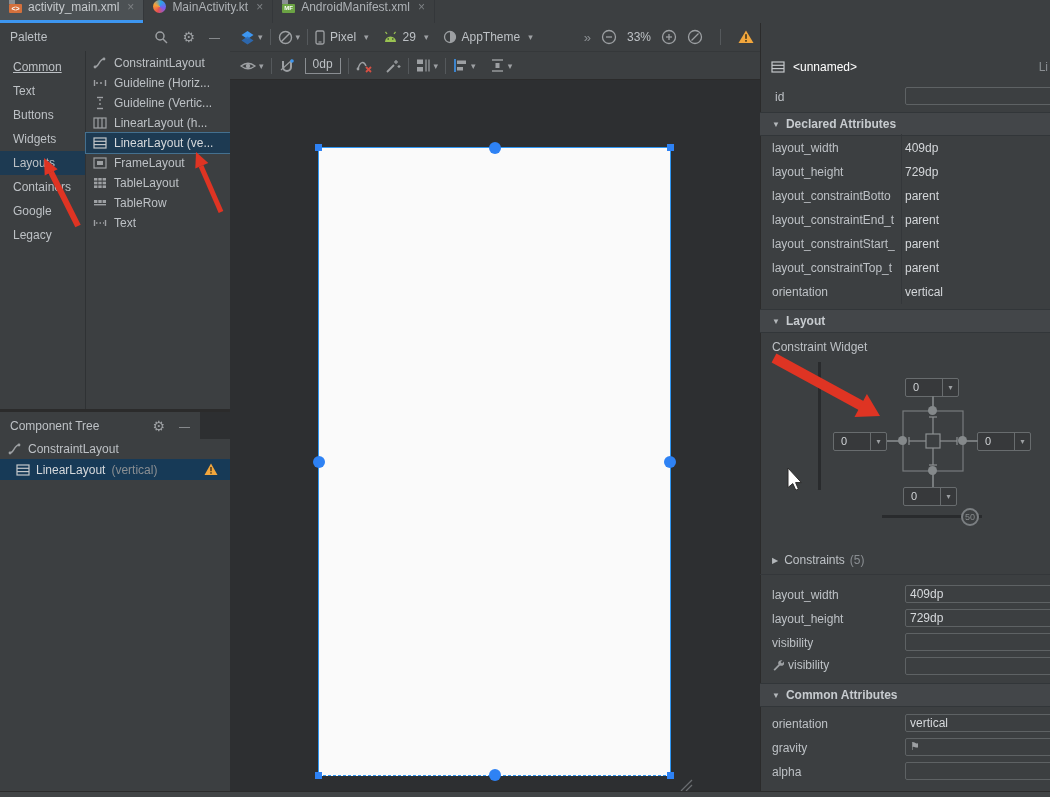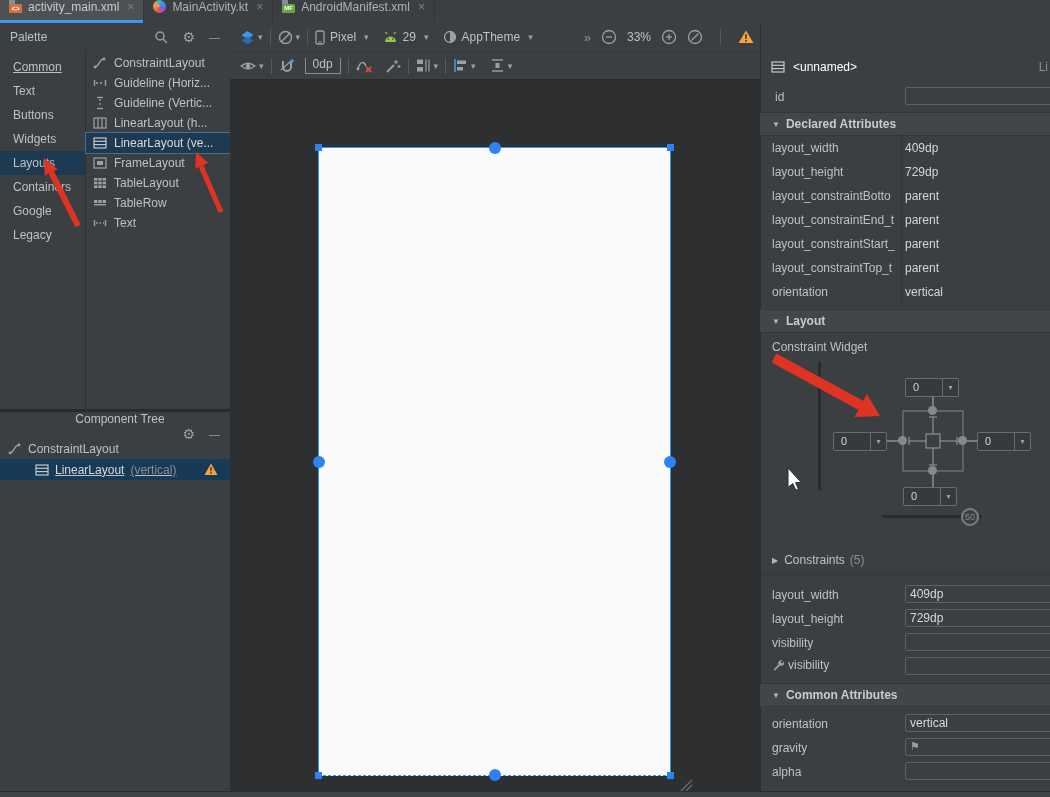--- a/index.html
+++ b/index.html
@@ -184,37 +184,37 @@
           <line x1="1.5" y1="4" x2="1.5" y2="10" stroke="#9da0a3" stroke-width="1.4"></line>
           <line x1="12.5" y1="4" x2="12.5" y2="10" stroke="#9da0a3" stroke-width="1.4"></line>
           <line x1="3" y1="7" x2="11" y2="7" stroke="#9da0a3" stroke-width="1.3" stroke-dasharray="1.5 2"></line>
         </svg>
       <span>Text</span>
     </div>
   </div>
 
   <div class="abs" style="left:0;top:409px;width:230px;height:3px;background:#2b2b2b;"></div>
 
-  <div class="abs panel-hdr" style="left:0;top:412px;width:230px;height:27px;flex-direction:column;">
+  <div class="abs panel-hdr" style="left:0;top:412px;width:200px;height:27px;">
     <span class="lbl" style="margin-left:10px;">Component Tree</span>
     <span style="margin-left:auto;margin-right:10px;display:flex;gap:14px;align-items:center;">
       <span class="gear"></span>
       <span class="minus"></span>
     </span>
   </div>
   <div class="abs" style="left:0;top:439px;width:230px;height:352px;background:#3c3f41;">
     <div class="row" style="height:20px;padding-left:8px;gap:6px;">
       <svg width="14" height="14" viewBox="0 0 14 14">
           <path d="M2,11 C6,11 6,3 11,3" fill="none" stroke="#9da0a3" stroke-width="1.4"></path>
           <circle cx="2" cy="11" r="1.4" fill="#9da0a3"></circle>
           <circle cx="11" cy="3" r="1.4" fill="#9da0a3"></circle>
         </svg>
       <span>ConstraintLayout</span>
     </div>
-    <div class="row" style="height:21px;background:#173a57;padding-left:35px;gap:6px;text-decoration:underline;">
+    <div class="row" style="height:21px;background:#173a57;padding-left:16px;gap:6px;">
       <svg width="14" height="14" viewBox="0 0 14 14">
           <rect x="1" y="2" width="12" height="10" fill="none" stroke="#c3c7ca" stroke-width="1.2"></rect>
           <line x1="1" y1="5.3" x2="13" y2="5.3" stroke="#c3c7ca" stroke-width="1.2"></line>
           <line x1="1" y1="8.6" x2="13" y2="8.6" stroke="#c3c7ca" stroke-width="1.2"></line>
         </svg>
       <span style="color:#d6d9dc;">LinearLayout</span>
       <span class="dim">(vertical)</span>
       <svg width="14" height="13" viewBox="0 0 14 13" style="margin-left:auto;margin-right:12px;">
           <polygon points="7,0.5 13.5,12 0.5,12" fill="#f2a63c"></polygon>
           <rect x="6.3" y="4" width="1.4" height="4.2" fill="#40331a"></rect>

